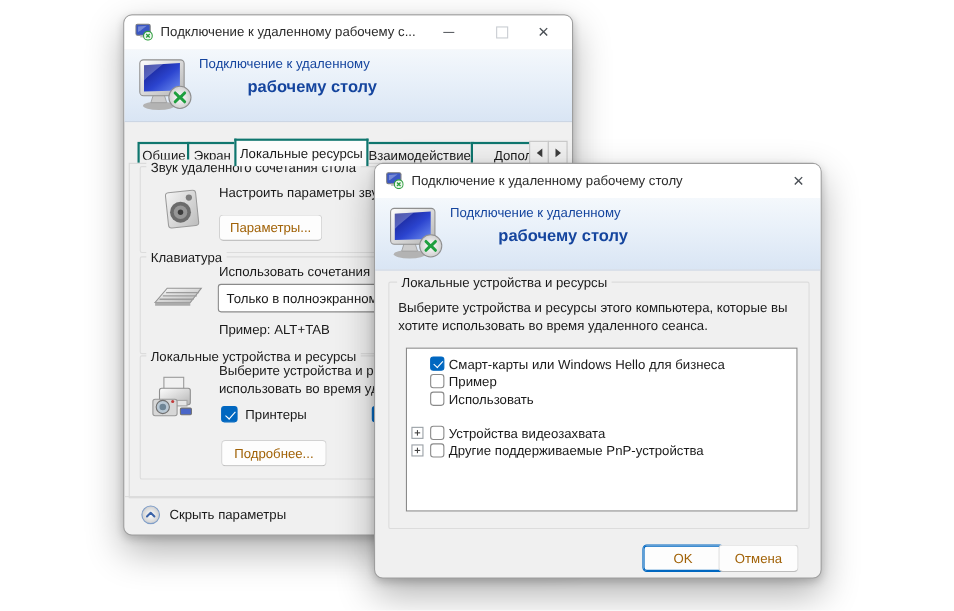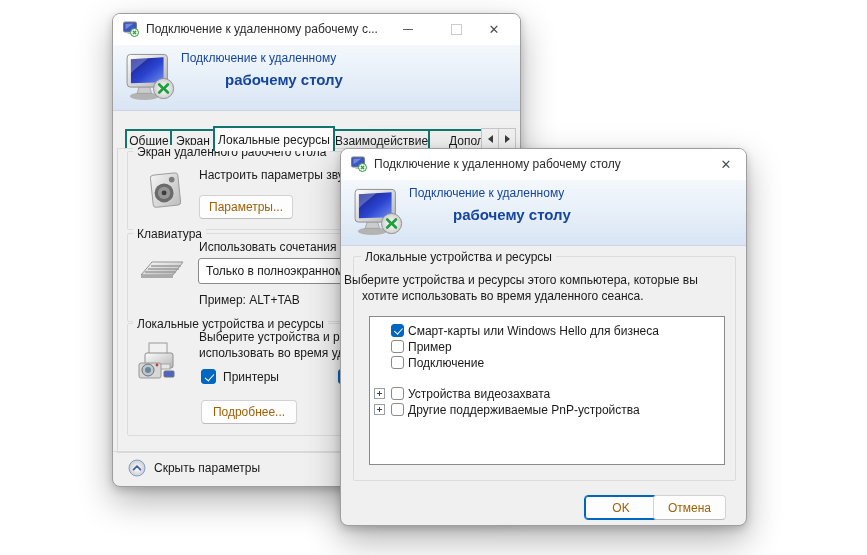--- a/index.html
+++ b/index.html
@@ -168,21 +168,21 @@
   <div class="tab-scroller" style="left:368px">
       <span class="arr left"></span>
     </div>
   <div class="tab-scroller" style="left:385px">
       <span class="arr right"></span>
     </div>
 
   <div class="tab-pane"></div>
 
   <div class="groupbox" style="left:14px;top:137px;width:380px;height:77px"></div>
-  <div class="group-label" style="left:20px;top:131px">Экран удаленного рабочего стола</div>
+  <div class="group-label" style="left:20px;top:131px">Звук удаленного сочетания стола</div>
   <span class="icon-abs" style="left:34px;top:158px">
     <svg viewBox="0 0 40 40" width="38" height="38">
       <rect x="5" y="2" width="29" height="34" rx="3" fill="url(#gSpk)" stroke="#9a9a9a" transform="rotate(-6 20 19)"></rect>
       <circle cx="18" cy="22" r="10" fill="#6b6b6b"></circle>
       <circle cx="18" cy="22" r="6.5" fill="#969696"></circle>
       <circle cx="18" cy="22" r="2.6" fill="#3c3c3c"></circle>
       <circle cx="26" cy="8" r="3" fill="#7d7d7d"></circle>
     </svg>
   </span>
   <div class="body-text" style="left:86px;top:154px">Настроить параметры звука</div>
@@ -270,35 +270,35 @@
         <path d="M34.5 32.8 L38.7 37 L34.5 41.2" fill="none" stroke="#1e9f3e" stroke-width="2.8" stroke-linecap="round" stroke-linejoin="round"></path>
         <path d="M43.5 32.8 L39.3 37 L43.5 41.2" fill="none" stroke="#1e9f3e" stroke-width="2.8" stroke-linecap="round" stroke-linejoin="round"></path>
       </svg>
     </span>
     <div class="hline1">Подключение к удаленному</div>
     <div class="hline2">рабочему столу</div>
   </div>
 
   <div class="groupbox" style="left:12px;top:107px;width:381px;height:223px"></div>
   <div class="group-label" style="left:20px;top:101px">Локальные устройства и ресурсы</div>
-  <div class="body-text" style="left:3px;top:124px">Выберите устройства и ресурсы этого компьютера, которые вы</div>
+  <div class="body-text" style="left:21px;top:124px">Выберите устройства и ресурсы этого компьютера, которые вы</div>
   <div class="body-text" style="left:21px;top:140px">хотите использовать во время удаленного сеанса.</div>
 
   <div class="treebox">
     <div class="tree-row" style="top:6px">
       <span class="checkbox checked"></span>
       <span class="tree-label">Смарт-карты или Windows Hello для бизнеса</span>
     </div>
     <div class="tree-row" style="top:22px">
       <span class="checkbox unchecked"></span>
       <span class="tree-label">Пример</span>
     </div>
     <div class="tree-row" style="top:38px">
       <span class="checkbox unchecked"></span>
-      <span class="tree-label">Подключение</span>
+      <span class="tree-label">Использовать</span>
     </div>
     <div class="tree-row" style="top:69px">
       <span class="expander"></span>
       <span class="checkbox unchecked"></span>
       <span class="tree-label">Устройства видеозахвата</span>
     </div>
     <div class="tree-row" style="top:85px">
       <span class="expander"></span>
       <span class="checkbox unchecked"></span>
       <span class="tree-label">Другие поддерживаемые PnP-устройства</span>

